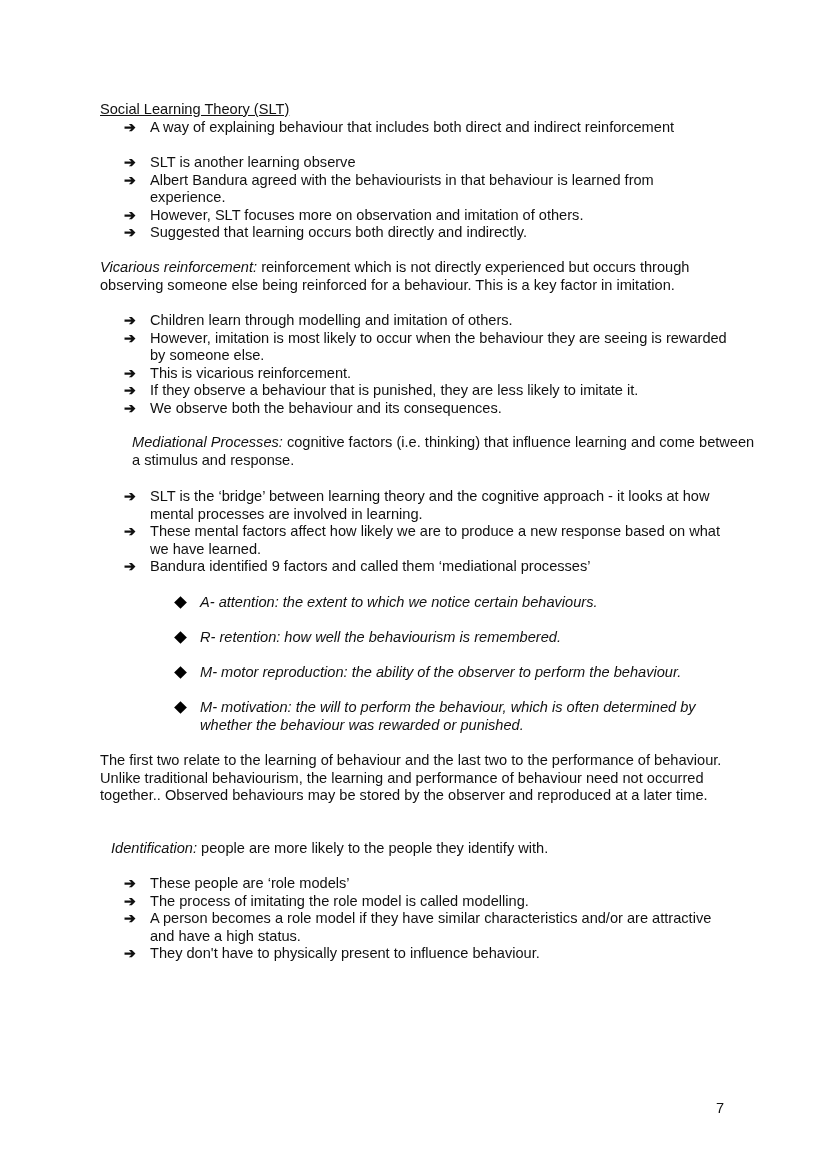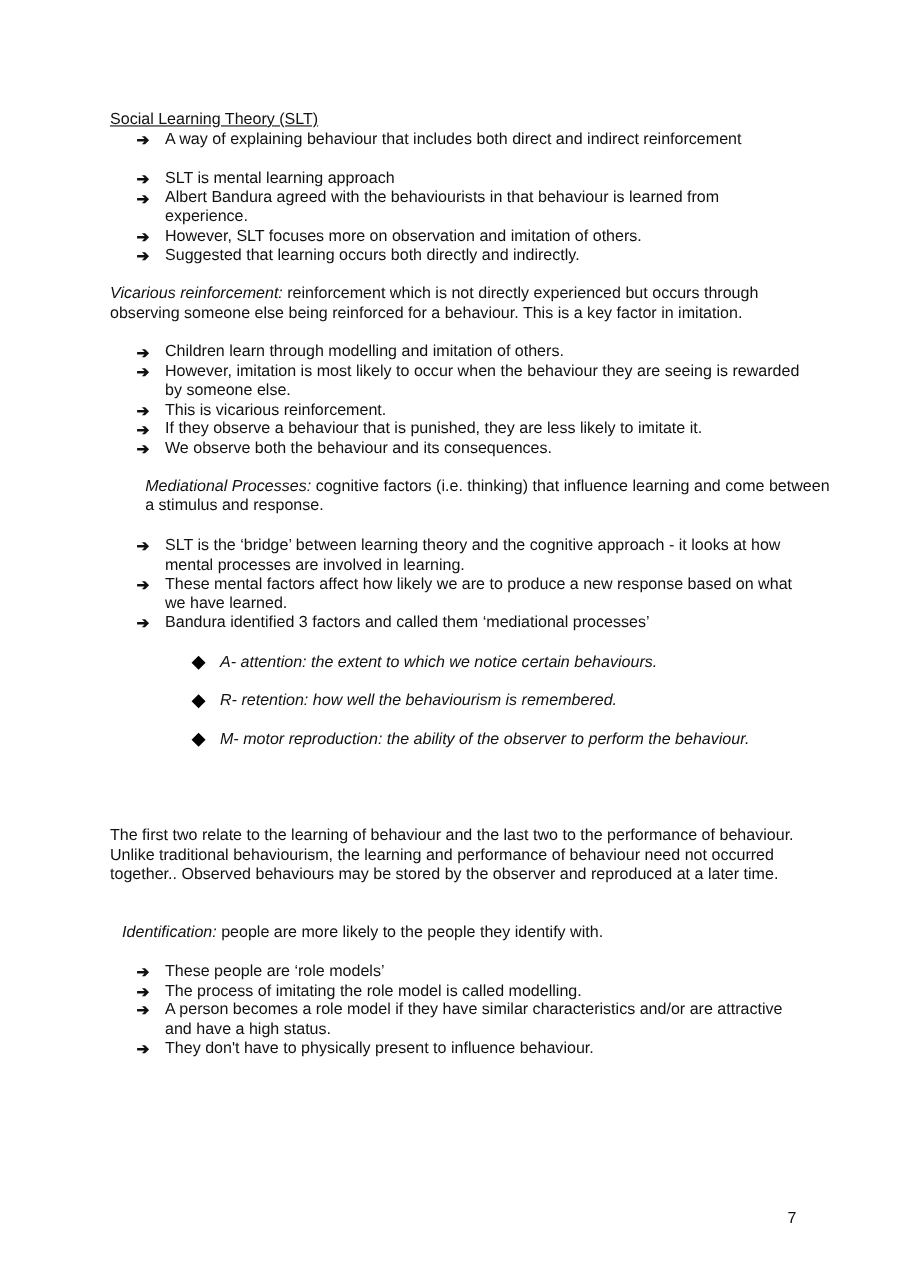--- a/index.html
+++ b/index.html
@@ -32,21 +32,21 @@
   <div class="block heading" style="top:101px;">Social Learning Theory (SLT)</div>
 
   <div class="block" style="top:119px;">
     <ul class="arrows">
       <li><span class="arrow">➔</span><span>A way of explaining behaviour that includes both direct and indirect reinforcement</span></li>
     </ul>
   </div>
 
   <div class="block" style="top:154px;">
     <ul class="arrows">
-      <li><span class="arrow">➔</span><span>SLT is mental learning approach</span></li>
+      <li><span class="arrow">➔</span><span>SLT is another learning observe</span></li>
       <li><span class="arrow">➔</span><span>Albert Bandura agreed with the behaviourists in that behaviour is learned from experience.</span></li>
       <li><span class="arrow">➔</span><span>However, SLT focuses more on observation and imitation of others.</span></li>
       <li><span class="arrow">➔</span><span>Suggested that learning occurs both directly and indirectly.</span></li>
     </ul>
   </div>
 
   <div class="block p" style="top:259px;">
     <em>Vicarious reinforcement:</em><span> reinforcement which is not directly experienced but occurs through observing someone else being reinforced for a behaviour. This is a key factor in imitation.</span>
   </div>
 
@@ -61,29 +61,30 @@
   </div>
 
   <div class="block p" style="top:434px;margin-left:32px;">
     <em>Mediational Processes:</em><span> cognitive factors (i.e. thinking) that influence learning and come between a stimulus and response.</span>
   </div>
 
   <div class="block" style="top:488px;">
     <ul class="arrows">
       <li><span class="arrow">➔</span><span> SLT is the ‘bridge’ between learning theory and the cognitive approach - it looks at how mental processes are involved in learning.</span></li>
       <li><span class="arrow">➔</span><span>These mental factors affect how likely we are to produce a new response based on what we have learned.</span></li>
-      <li><span class="arrow">➔</span><span>Bandura identified 3 factors and called them ‘mediational processes’</span></li>
+      <li><span class="arrow">➔</span><span>Bandura identified 9 factors and called them ‘mediational processes’</span></li>
     </ul>
   </div>
 
   <div class="block" style="top:594px;font-style:italic;">
     <ul class="diamonds">
       <li><span class="diamond"></span><span>A- attention: the extent to which we notice certain behaviours.</span></li>
       <li><span class="diamond"></span><span>R- retention: how well the behaviourism is remembered.</span></li>
       <li><span class="diamond"></span><span>M- motor reproduction: the ability of the observer to perform the behaviour.</span></li>
+      <li><span class="diamond"></span><span>M- motivation: the will to perform the behaviour, which is often determined by whether the behaviour was rewarded or punished.</span></li>
     </ul>
   </div>
 
   <div class="block p" style="top:752px;">The first two relate to the learning of behaviour and the last two to the performance of behaviour. Unlike traditional behaviourism, the learning and performance of behaviour need not occurred together.. Observed behaviours may be stored by the observer and reproduced at a later time.</div>
 
   <div class="block p" style="top:840px;margin-left:11px;">
     <em>Identification:</em><span> people are more likely to the people they identify with.</span>
   </div>
 
   <div class="block" style="top:875px;">

